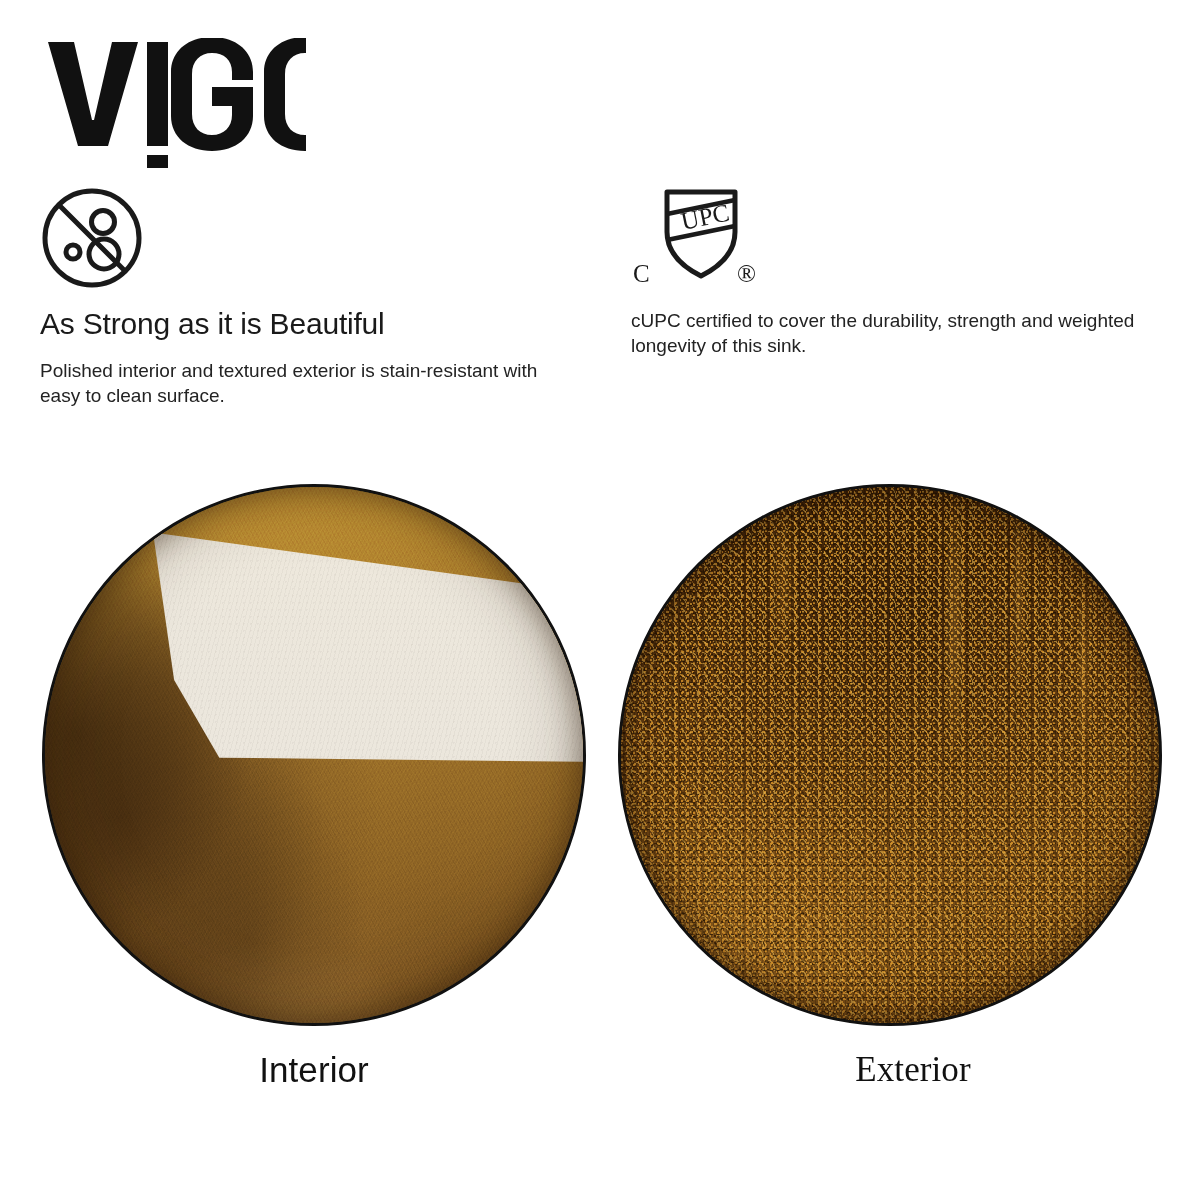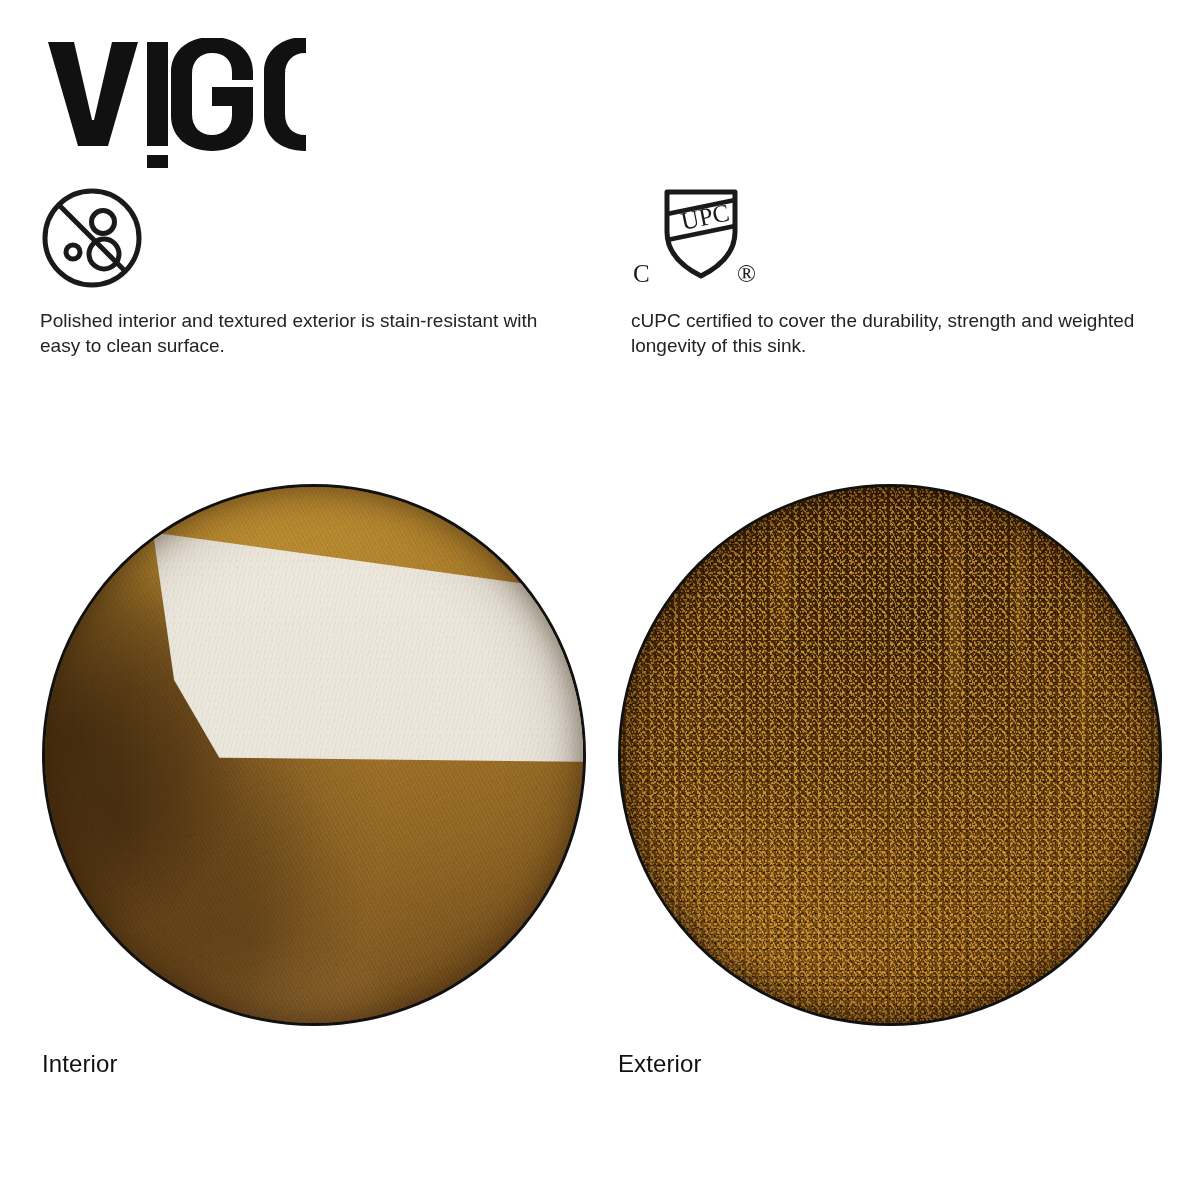--- a/index.html
+++ b/index.html
@@ -240,28 +240,28 @@
       inset 0 0 26px rgba(24,10,0,.55),
       inset 0 0 60px rgba(24,10,0,.30);
     pointer-events:none;
   }
 
   
   .caption{
     position:absolute;
     top:1050px;
     width:544px;
-    text-align:left;
-    font-size:24px;
+    text-align:center;
+    font-size:35px;
     font-weight:400;
     color:#111111;
     letter-spacing:.1px;
   }
   .caption.interior { left:42px; }
-  .caption.exterior { left:618px; }
+  .caption.exterior { left:641px;font-family:Liberation Serif, serif; }
 </style>
 </head>
 <body>
 
 <div class="page">
 
   <div class="logo">
     <svg width="260" height="130" viewBox="0 0 260 130" xmlns="http://www.w3.org/2000/svg">
       <g fill="#111111">
 
@@ -292,20 +292,21 @@
         <g fill="none" stroke="#1a1a1a" stroke-width="5">
           <circle cx="52" cy="52" r="47"></circle>
           <line x1="19" y1="19" x2="85" y2="85" stroke-linecap="round"></line>
           <circle cx="63" cy="36" r="11.5"></circle>
           <circle cx="33" cy="66" r="7"></circle>
           <circle cx="64" cy="68" r="15"></circle>
         </g>
       </svg>
     </div>
 
+    <div class="feature-title">As Strong as it is Beautiful</div>
 
     <div class="feature-desc">Polished interior and textured exterior is stain-resistant with easy to clean surface.</div>
   </div>
 
   <div class="feature right">
 
     <div class="feature-icon">
       <svg width="130" height="104" viewBox="0 0 130 104" xmlns="http://www.w3.org/2000/svg">
 
         <path d="M36 6 L104 6 L104 46 C104 68 86 82 70 90 C54 82 36 68 36 46 Z" fill="#ffffff" stroke="#1a1a1a" stroke-width="5" stroke-linejoin="round"></path>

